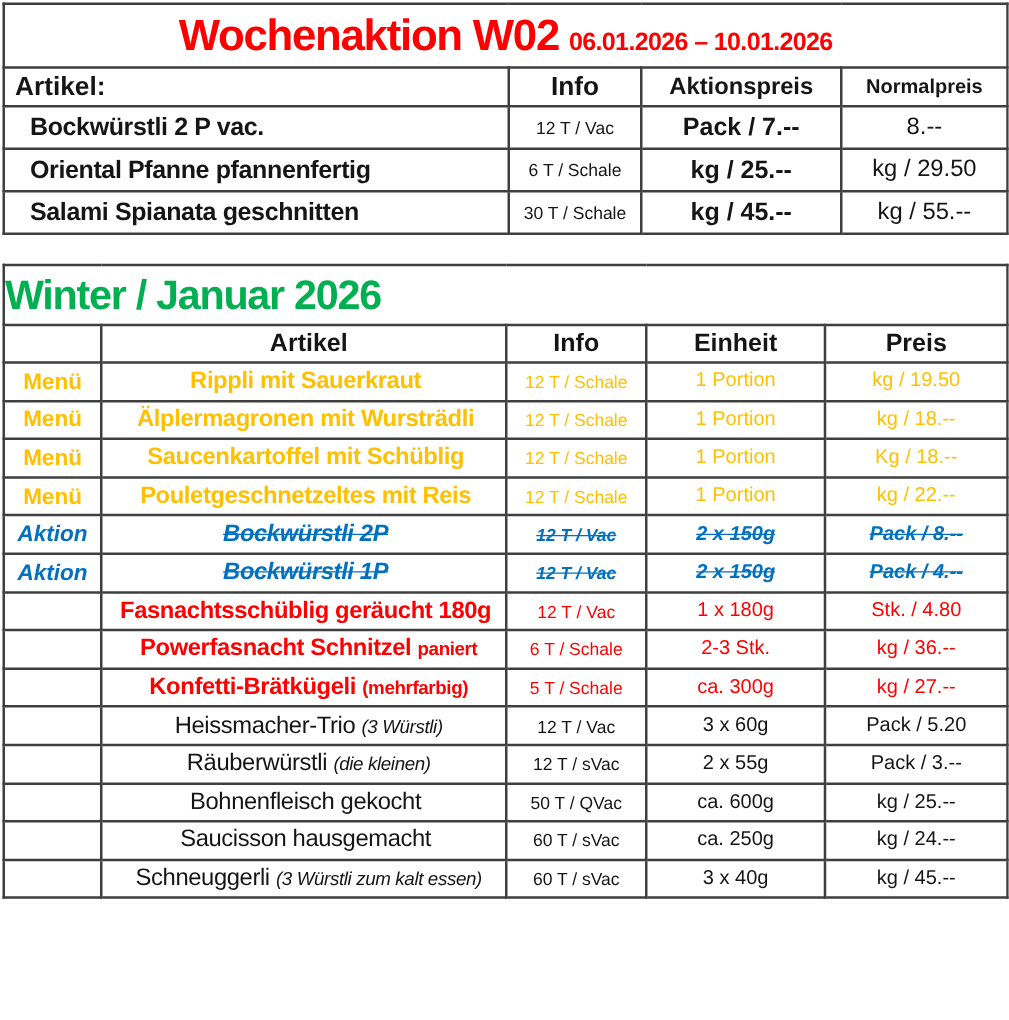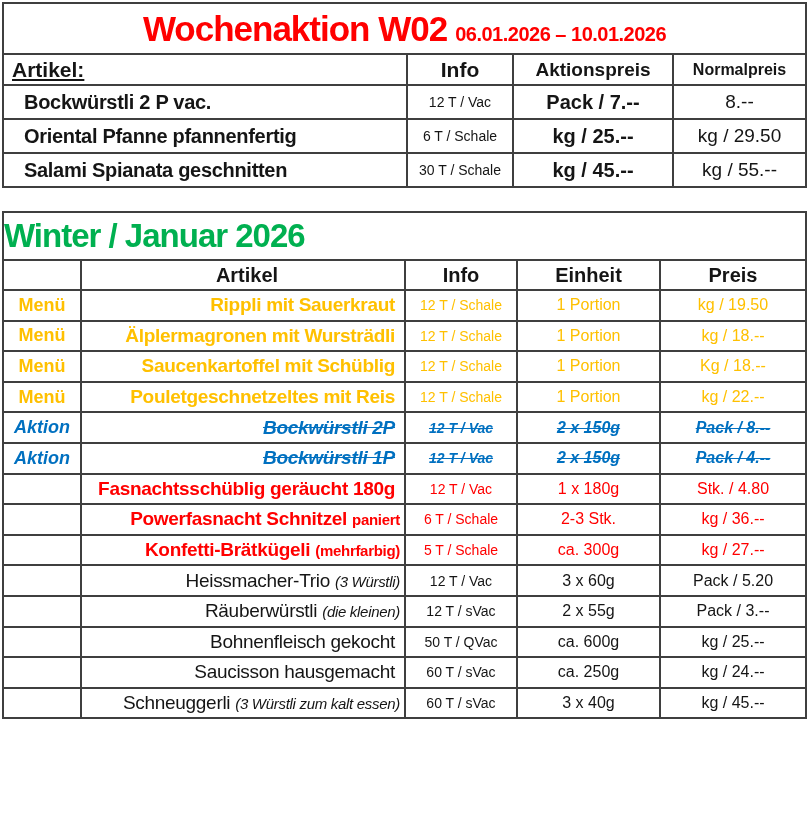--- a/index.html
+++ b/index.html
@@ -6,38 +6,38 @@
   body{width:807px;height:816px;font-family:"Liberation Sans",sans-serif;color:#151515;overflow:hidden;}
   table{border-collapse:collapse;table-layout:fixed;margin-left:2px;}
   td{border:2px solid #3f3f3f;overflow:hidden;white-space:nowrap;vertical-align:middle;padding:0 4px;}
 
   
   .t1{width:803px;margin-top:2px;}
   .t1 .title-cell{height:49px;text-align:center;padding:0;}
   .t1-title{color:#ff0000;font-weight:bold;font-size:35px;letter-spacing:-1px;}
   .t1-dates{color:#ff0000;font-weight:bold;font-size:20px;margin-left:8px;letter-spacing:-0.5px;}
   .t1 .head td{font-weight:bold;height:29px;text-align:center;font-size:19px;}
-  .t1 .head .c-art{text-align:left;padding-left:8px;font-size:21px;text-decoration:underline;}
+  .t1 .head .c-art{text-align:left;padding-left:8px;font-size:21px;}
   .t1 .head .c-info{font-size:21px;}
   .t1 .head .c-normal{font-size:16px;}
   .t1 .r td{height:32px;text-align:center;}
   .t1 .r .c-art{text-align:left;padding-left:20px;font-weight:bold;font-size:20px;letter-spacing:-0.3px;}
   .t1 .r .c-info{font-size:14px;}
   .t1 .r .c-aktion{font-weight:bold;font-size:20px;}
   .t1 .r .c-normal{font-size:19px;}
 
   
   .t2{width:803px;margin-top:23px;}
   .t2 .title-cell{height:46px;text-align:left;padding:0;}
   .t2-title{color:#00b050;font-weight:bold;font-size:33px;letter-spacing:-1px;}
   .t2 .head td{font-weight:bold;height:28px;text-align:center;font-size:20px;}
   .t2 .head .c-art{text-align:center;padding-left:12px;}
   .t2 .r td{height:28.6px;text-align:center;}
   .t2 .r .c-tag{font-weight:bold;font-size:18px;}
-  .t2 .r .c-art{text-align:right;padding-left:12px;font-size:19px;letter-spacing:-0.3px;}
+  .t2 .r .c-art{text-align:center;padding-left:12px;font-size:19px;letter-spacing:-0.3px;}
   .t2 .r .c-info{font-size:14px;}
   .t2 .r .c-unit{font-size:16px;}
   .t2 .r .c-price{font-size:16px;}
   .note{margin-left:5px;}
 
   
   .r-menu td{color:#ffc000;margin-left:32px;}
   .r-menu .c-art .main{font-weight:bold;}
   
   .r-aktion td{color:#0070c0;font-style:italic;font-weight:bold;}

